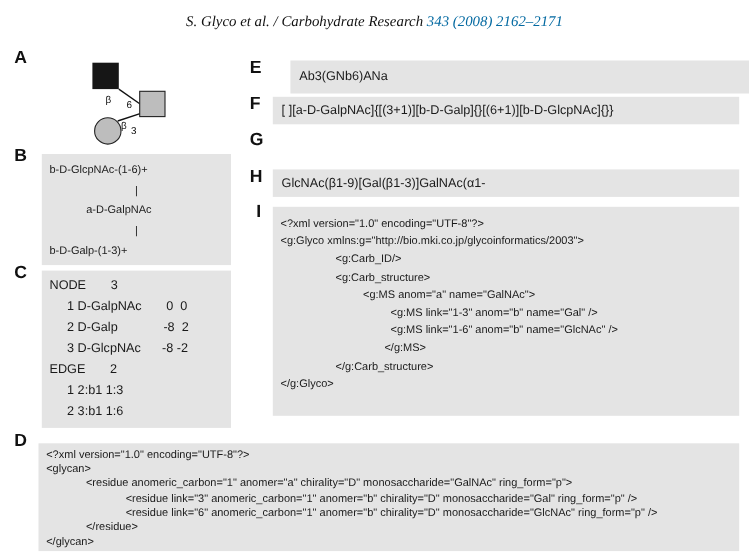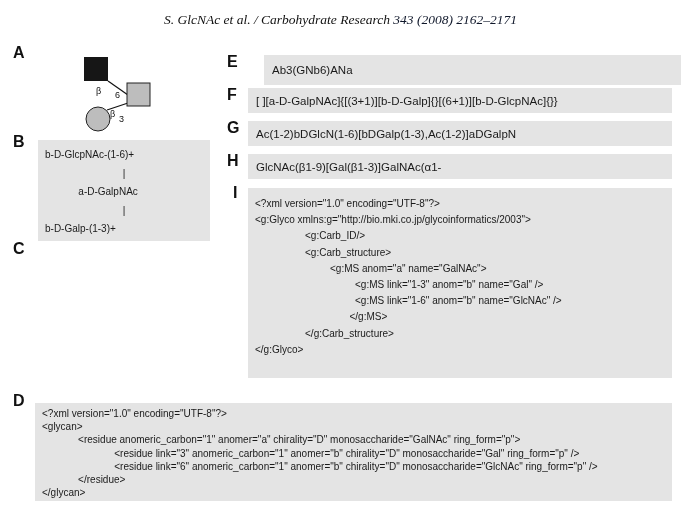--- a/index.html
+++ b/index.html
@@ -1,38 +1,38 @@
 <!DOCTYPE html>
 <html><head>
 <meta charset="utf-8">
 <style>
   html,body{margin:0;padding:0;background:#ffffff;}
   .page{position:relative;width:681px;height:507px;background:#ffffff;overflow:hidden;
         font-family:"Liberation Sans",sans-serif;color:#1a1a1a;}
   .header{position:absolute;top:12px;left:0;width:100%;text-align:center;
           font-family:"Liberation Serif",serif;font-style:italic;font-size:13.5px;color:#111;}
-  .header a{color:#0f172a;text-decoration:none;font-style:italic;cursor:pointer;}
+  .header a{color:#0369a1;text-decoration:none;font-style:italic;cursor:pointer;}
   .plabel{position:absolute;font-weight:bold;font-size:16px;color:#111;}
   .box{position:absolute;background:#e4e4e4;}
   pre{margin:0;white-space:pre;font-family:inherit;color:#1a1a1a;}
   .codeB{padding:6px 0 0 7px;font-size:10px;line-height:18.6px;}
   .codeC{padding:5px 0 0 7px;font-size:11.5px;line-height:19px;}
   .codeD{padding:4px 0 0 7px;font-size:10px;line-height:13.2px;}
   .codeI{padding:8px 0 0 7px;font-size:10px;line-height:16.2px;}
   .oneline{display:flex;align-items:center;padding-left:8px;font-size:11.5px;height:100%;}
   .diagram{position:absolute;left:70px;top:50px;}
   .diagram text{font-family:"Liberation Sans",sans-serif;font-size:9px;fill:#111;}
 </style>
 </head>
 <body>
 
 <div class="page">
 
   <div class="header">
-    <span>S. GlcNAc et al. / Carbohydrate Research </span><a>343 (2008) 2162–2171</a>
+    <span>S. Glyco et al. / Carbohydrate Research </span><a>343 (2008) 2162–2171</a>
   </div>
 
   <div class="plabel" style="left:13px;top:44px">A</div>
   <svg class="diagram" width="100" height="95">
     <line x1="38" y1="31" x2="58" y2="45" stroke="#111" stroke-width="1.2"></line>
     <line x1="37" y1="60" x2="58" y2="53" stroke="#111" stroke-width="1.2"></line>
     <rect x="14" y="7" width="24" height="24" fill="#161616"></rect>
     <rect x="57" y="33" width="23" height="23" fill="#bdbdbd" stroke="#222" stroke-width="1"></rect>
     <circle cx="28" cy="69" r="12" fill="#bdbdbd" stroke="#222" stroke-width="1"></circle>
     <text x="26" y="44">β</text>
@@ -44,20 +44,29 @@
   <div class="plabel" style="left:13px;top:133px">B</div>
   <div class="box" style="left:38px;top:140px;width:172px;height:101px">
     <pre class="codeB">b-D-GlcpNAc-(1-6)+
                             |
             a-D-GalpNAc
                             |
 b-D-Galp-(1-3)+</pre>
   </div>
 
   <div class="plabel" style="left:13px;top:240px">C</div>
+  <div class="box" style="left:38px;top:246px;width:172px;height:143px">
+    <pre class="codeC">NODE       3
+     1 D-GalpNAc       0  0
+     2 D-Galp             -8  2
+     3 D-GlcpNAc      -8 -2
+EDGE       2
+     1 2:b1 1:3
+     2 3:b1 1:6</pre>
+  </div>
 
   <div class="plabel" style="left:13px;top:392px">D</div>
   <div class="box" style="left:35px;top:403px;width:637px;height:98px">
     <pre class="codeD">&lt;?xml version="1.0" encoding="UTF-8"?&gt;
 &lt;glycan&gt;
              &lt;residue anomeric_carbon="1" anomer="a" chirality="D" monosaccharide="GalNAc" ring_form="p"&gt;
                           &lt;residue link="3" anomeric_carbon="1" anomer="b" chirality="D" monosaccharide="Gal" ring_form="p" /&gt;
                           &lt;residue link="6" anomeric_carbon="1" anomer="b" chirality="D" monosaccharide="GlcNAc" ring_form="p" /&gt;
              &lt;/residue&gt;
 &lt;/glycan&gt;</pre>
@@ -67,23 +76,20 @@
   <div class="box" style="left:264px;top:55px;width:424px;height:30px">
     <div class="oneline">Ab3(GNb6)ANa</div>
   </div>
 
   <div class="plabel" style="left:227px;top:86px">F</div>
   <div class="box" style="left:248px;top:88px;width:424px;height:25px">
     <div class="oneline">[ ][a-D-GalpNAc]{[(3+1)][b-D-Galp]{}[(6+1)][b-D-GlcpNAc]{}}</div>
   </div>
 
   <div class="plabel" style="left:227px;top:119px">G</div>
-  <div class="box" style="left:248px;top:121px;width:424px;height:25px">
-    <div class="oneline">Ac(1-2)bDGlcN(1-6)[bDGalp(1-3),Ac(1-2)]aDGalpN</div>
-  </div>
 
   <div class="plabel" style="left:227px;top:152px">H</div>
   <div class="box" style="left:248px;top:154px;width:424px;height:25px">
     <div class="oneline">GlcNAc(β1-9)[Gal(β1-3)]GalNAc(α1-</div>
   </div>
 
   <div class="plabel" style="left:233px;top:184px">I</div>
   <div class="box" style="left:248px;top:188px;width:424px;height:190px">
     <pre class="codeI">&lt;?xml version="1.0" encoding="UTF-8"?&gt;
 &lt;g:Glyco xmlns:g="http://bio.mki.co.jp/glycoinformatics/2003"&gt;

